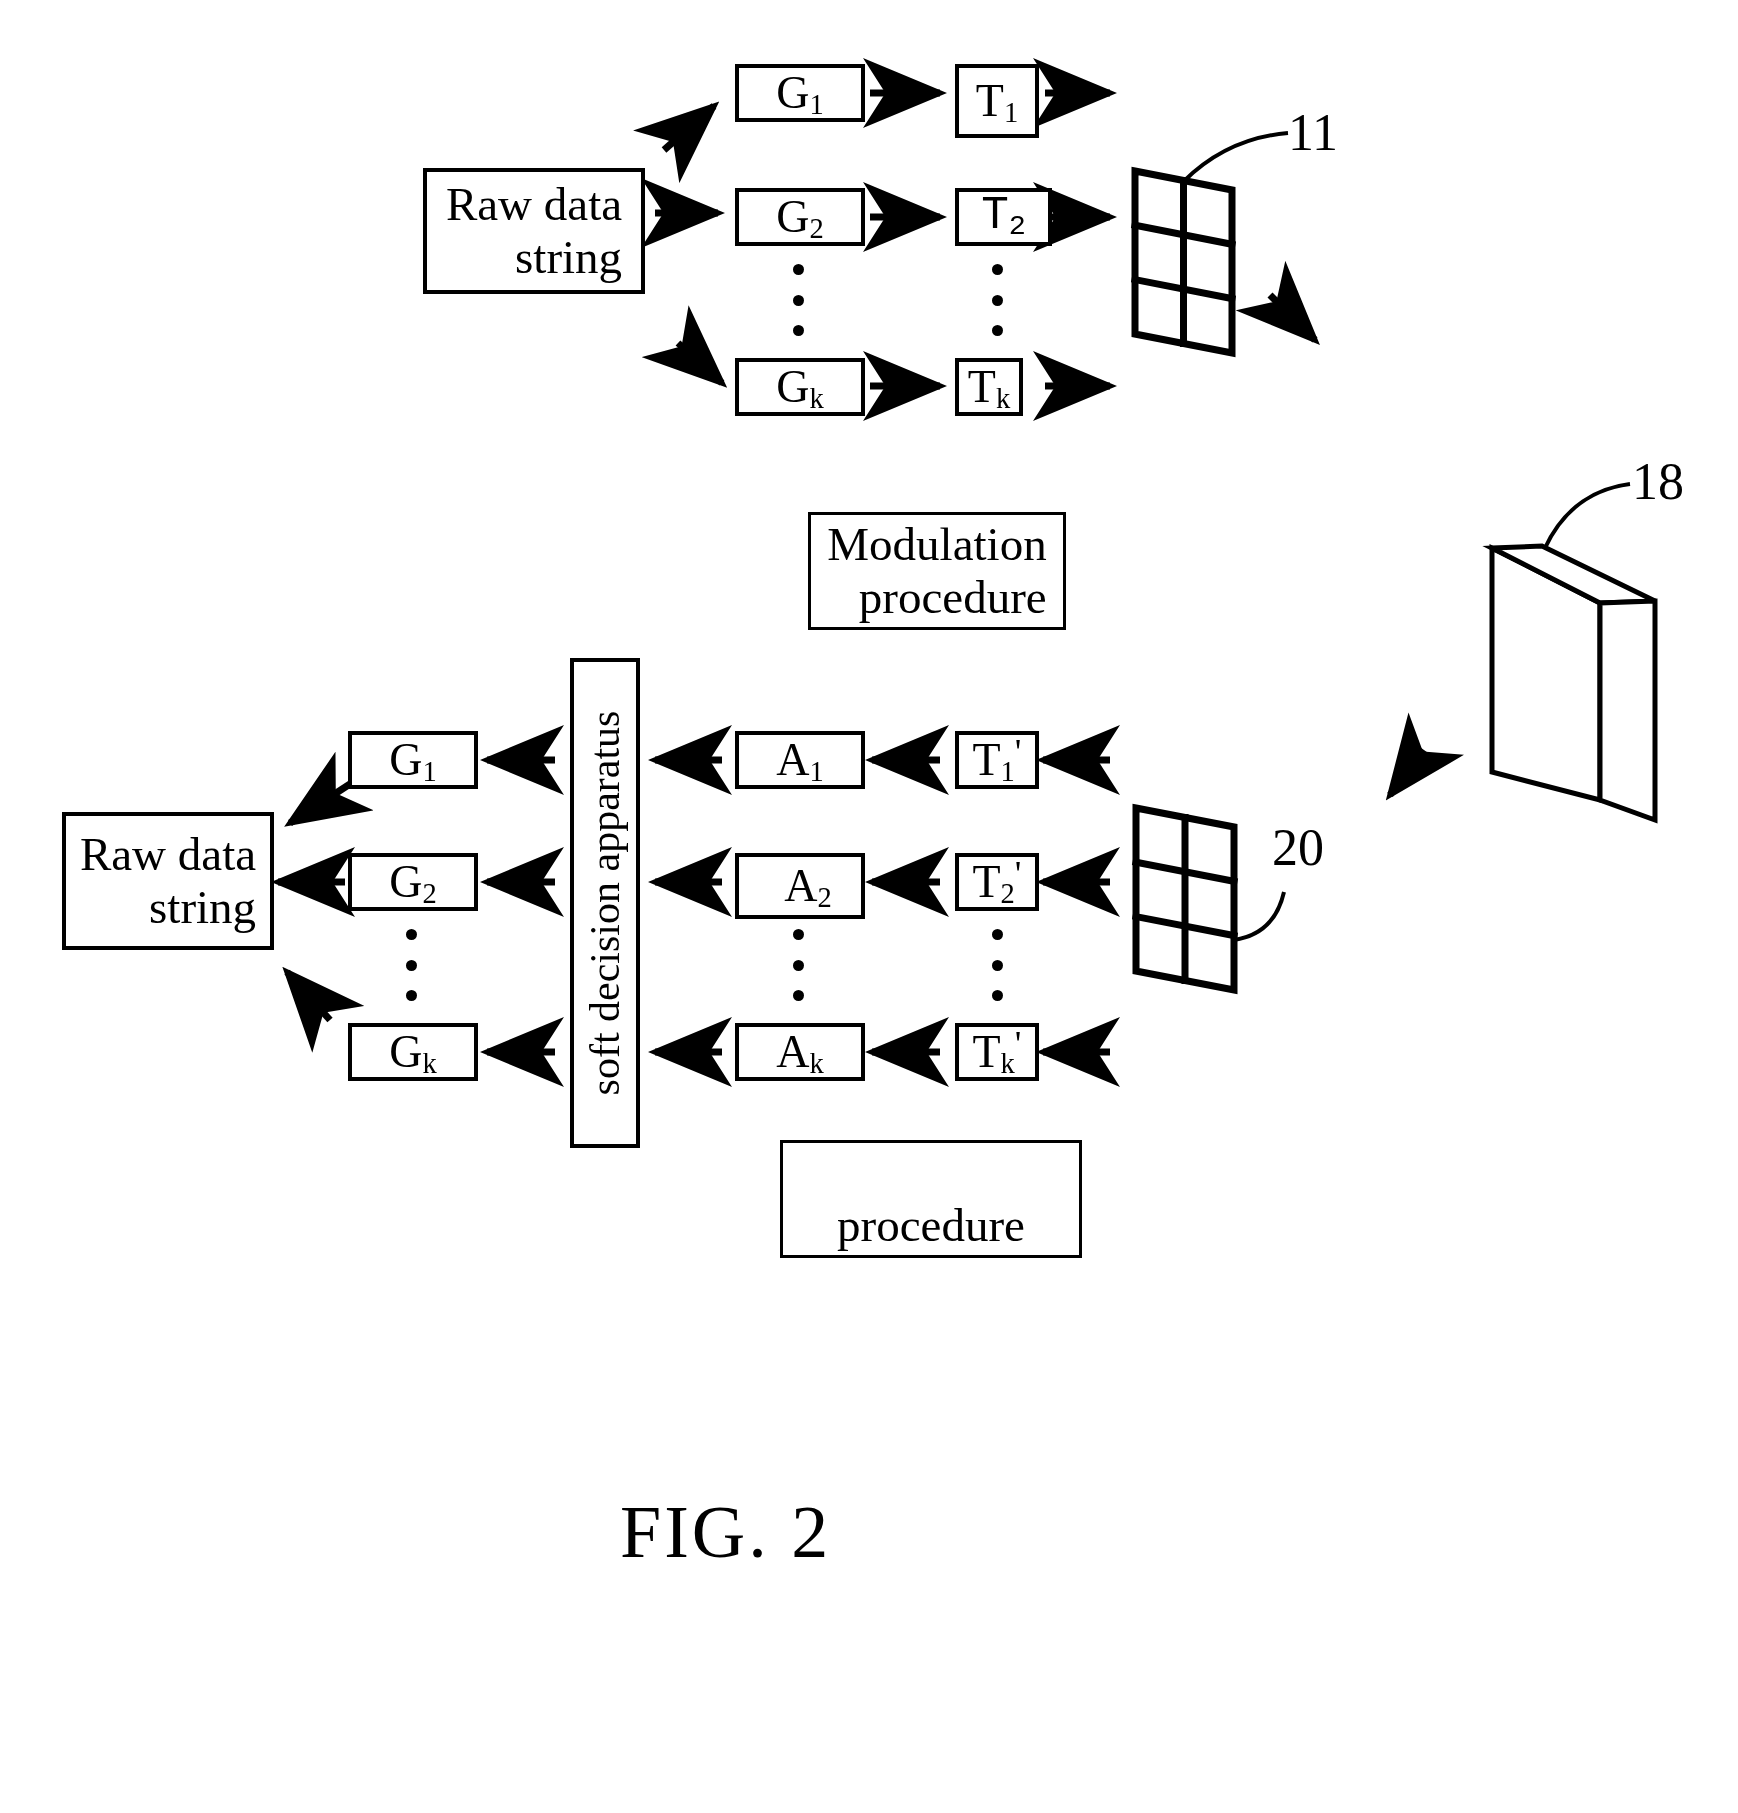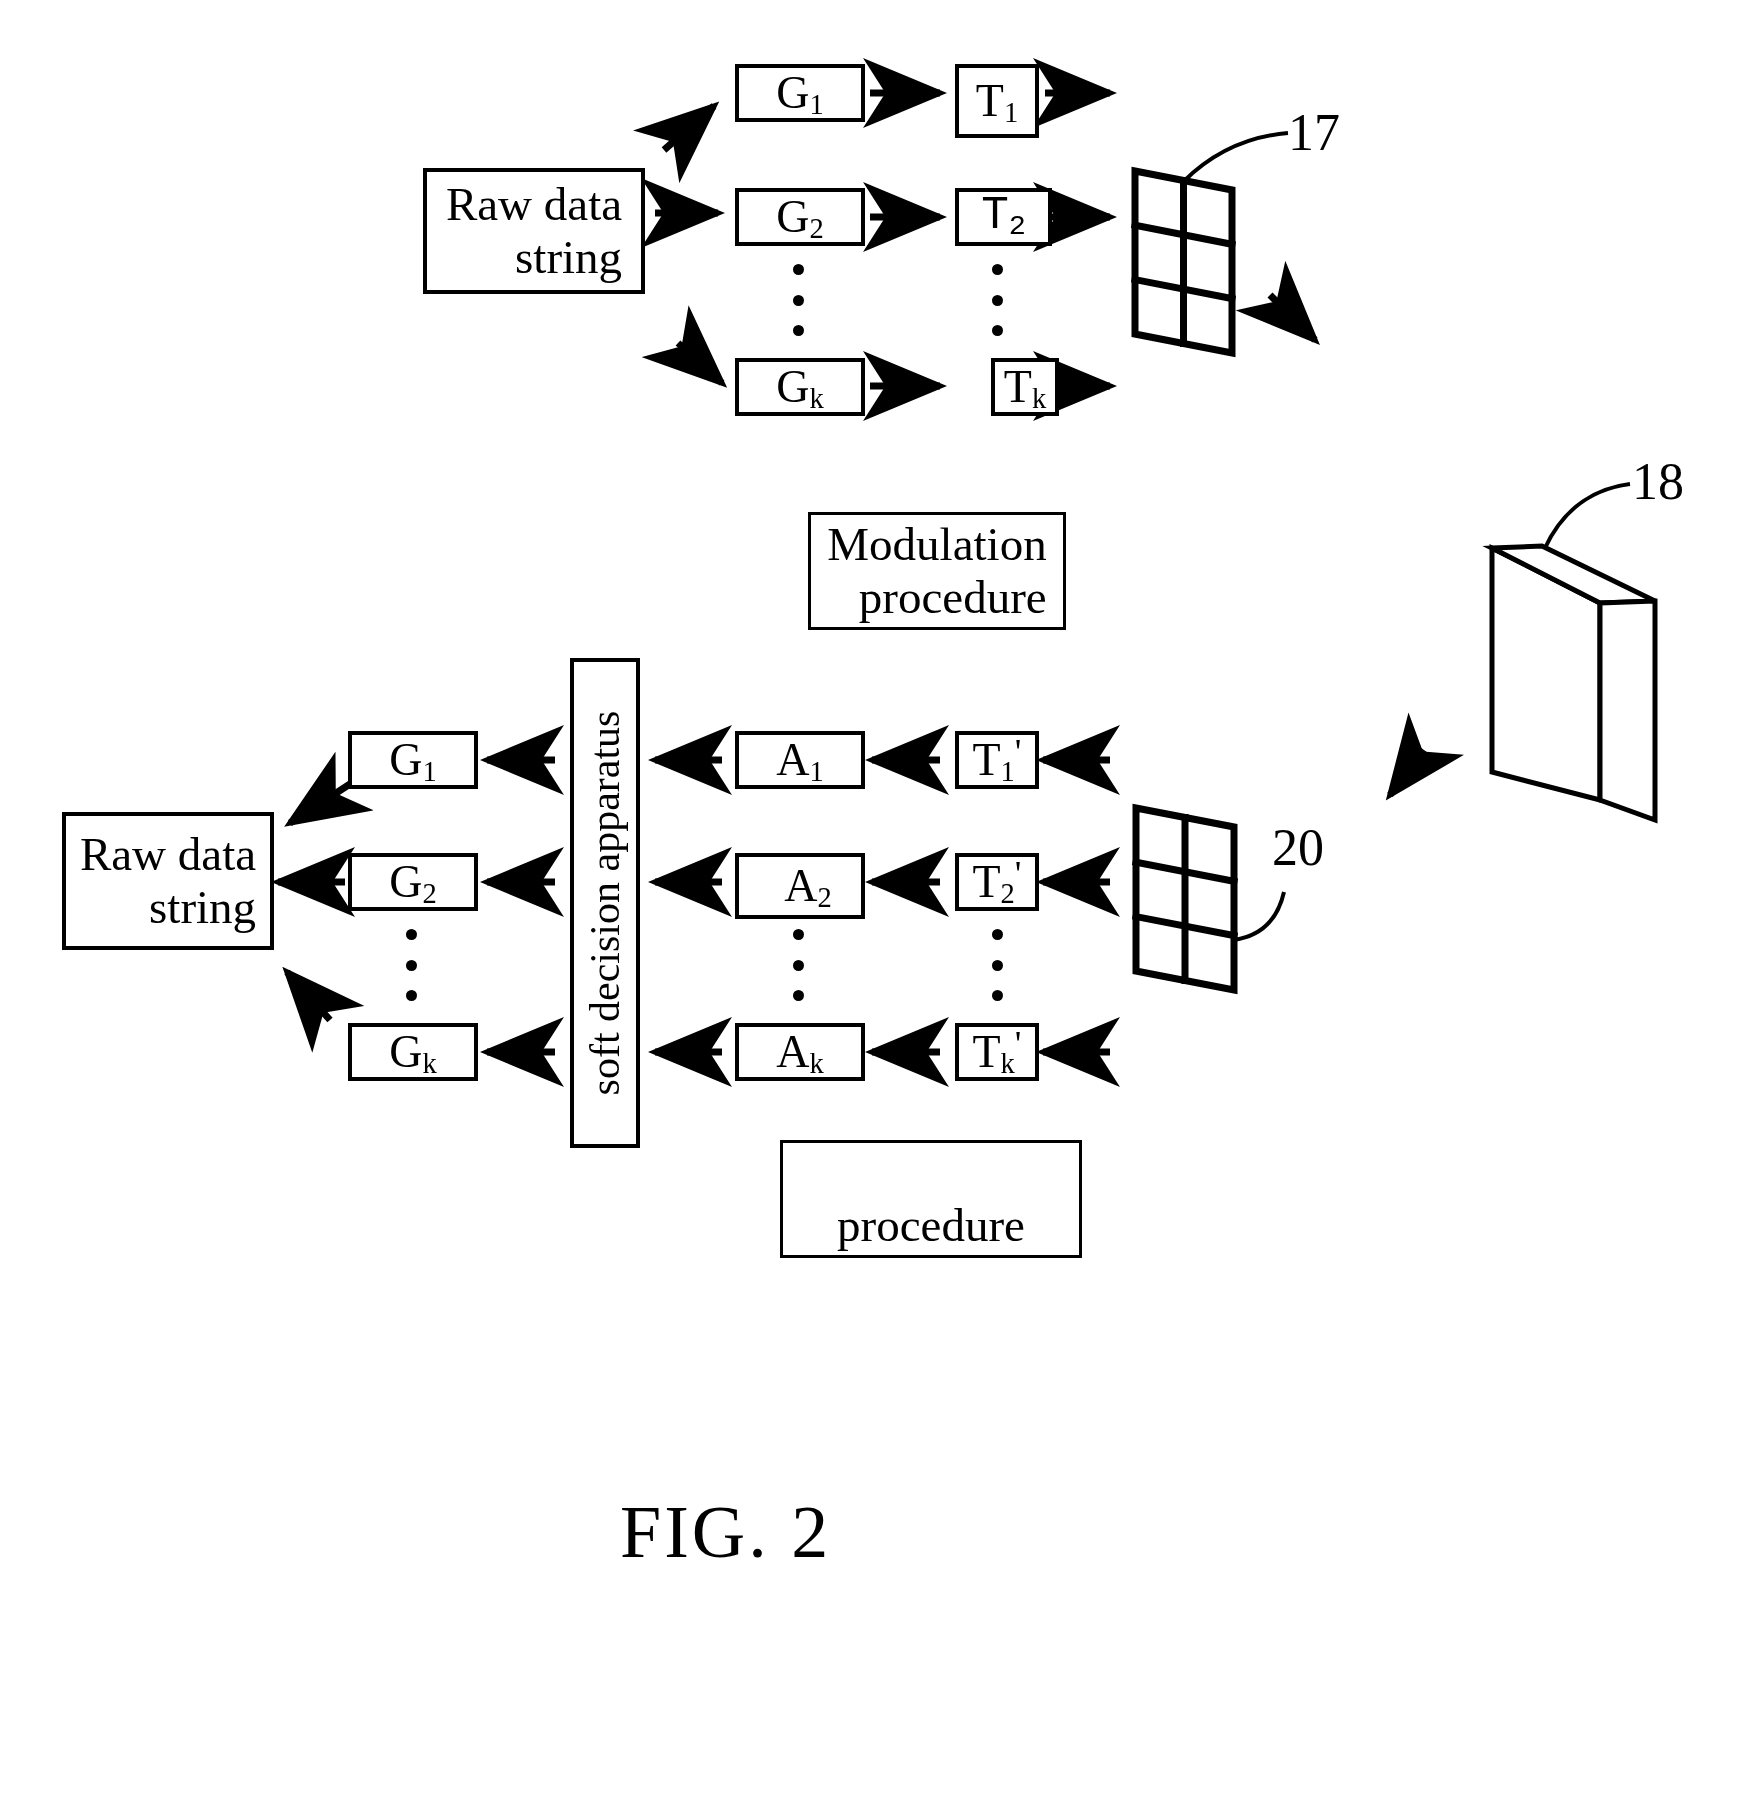--- a/index.html
+++ b/index.html
@@ -276,33 +276,33 @@
       <span>T</span><sub>1</sub>
     </span>
   </div>
 
   <div class="box" style="left:955px; top:188px; width:97px; height:58px;font-family:Liberation Mono, monospace;">
     <span class="lbl-sym">
       <span>T</span><sub>2</sub>
     </span>
   </div>
 
-  <div class="box" style="left:955px; top:358px; width:68px; height:58px;margin-left:36px;">
+  <div class="box" style="left:955px; top:358px; width:68px; height:58px;">
     <span class="lbl-sym">
       <span>T</span><sub>k</sub>
     </span>
   </div>
 
   <div class="dots" style="left:991px; top:264px; width:12px; height:72px;">
     <i></i>
       <i></i>
       <i></i>
   </div>
 
-  <div class="refnum" style="left:1288px; top:103px;">17</div>
+  <div class="refnum" style="left:1288px; top:103px;">11</div>
 
   <div class="refnum" style="left:1632px; top:452px;text-align:right;">18</div>
 
   <div class="refnum" style="left:1272px; top:818px;">20</div>
 
   <div class="box thin" style="left:770px; top:512px; width:258px; height:118px;">
     <div class="lbl-text">
       <span>Modulation</span><br>
       <span>procedure</span>
     </div>

